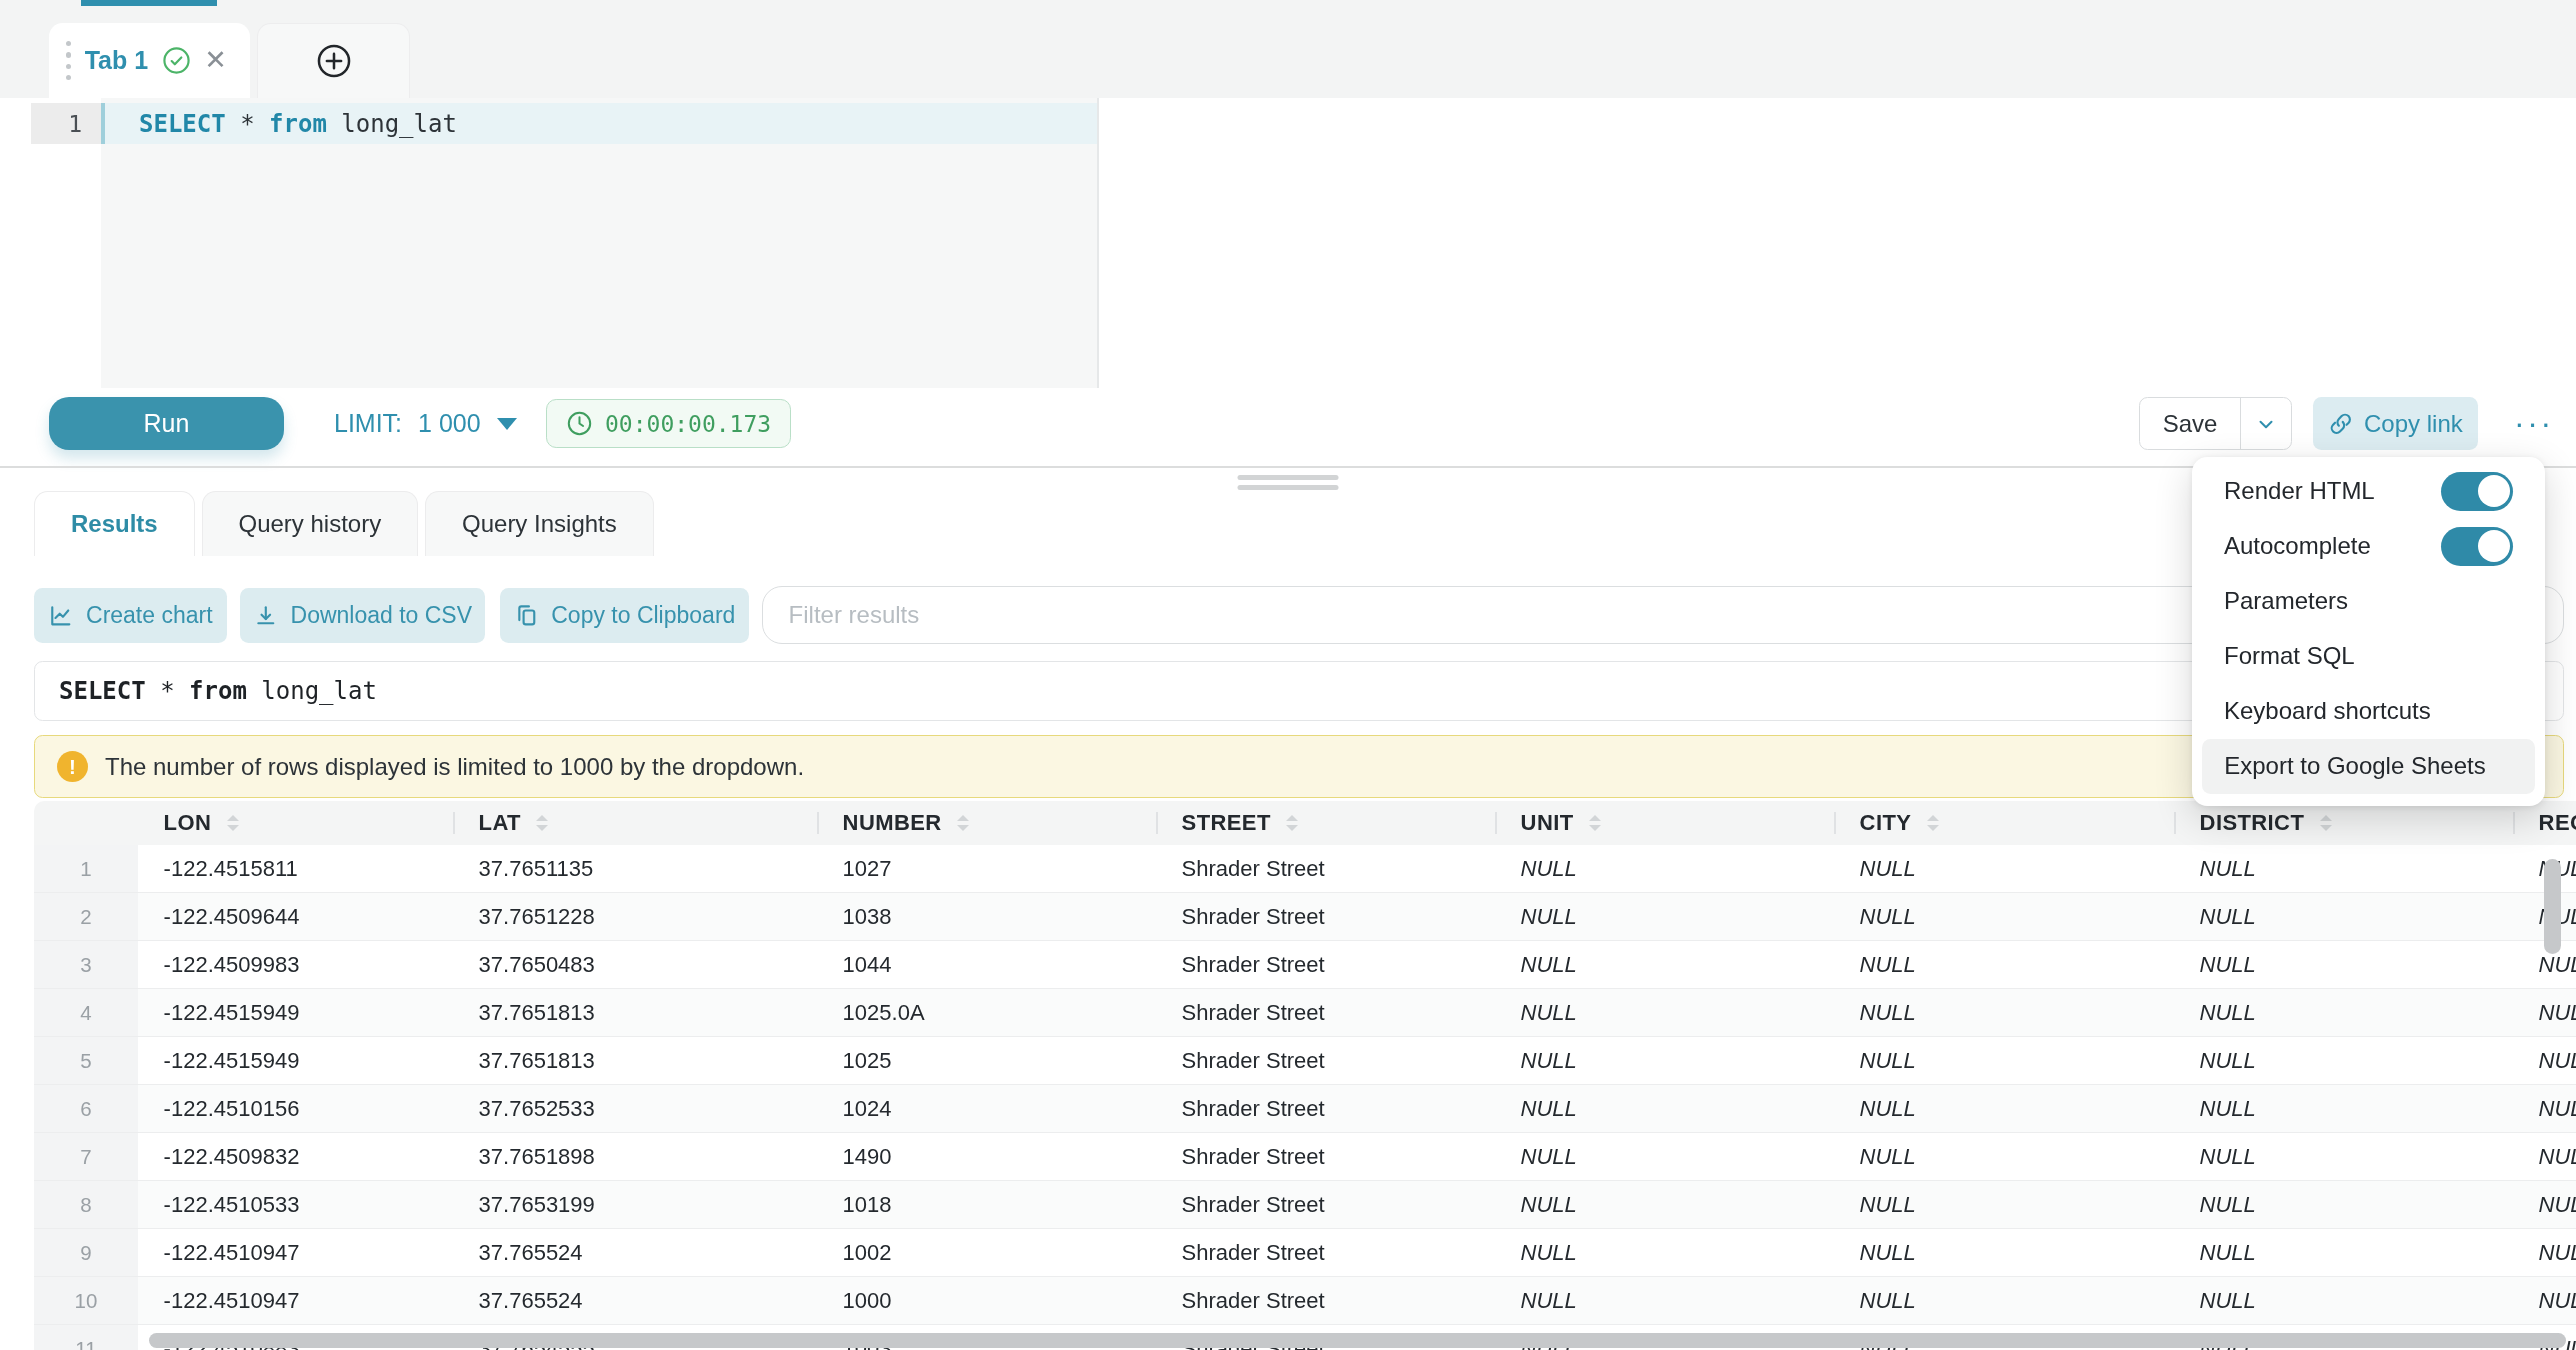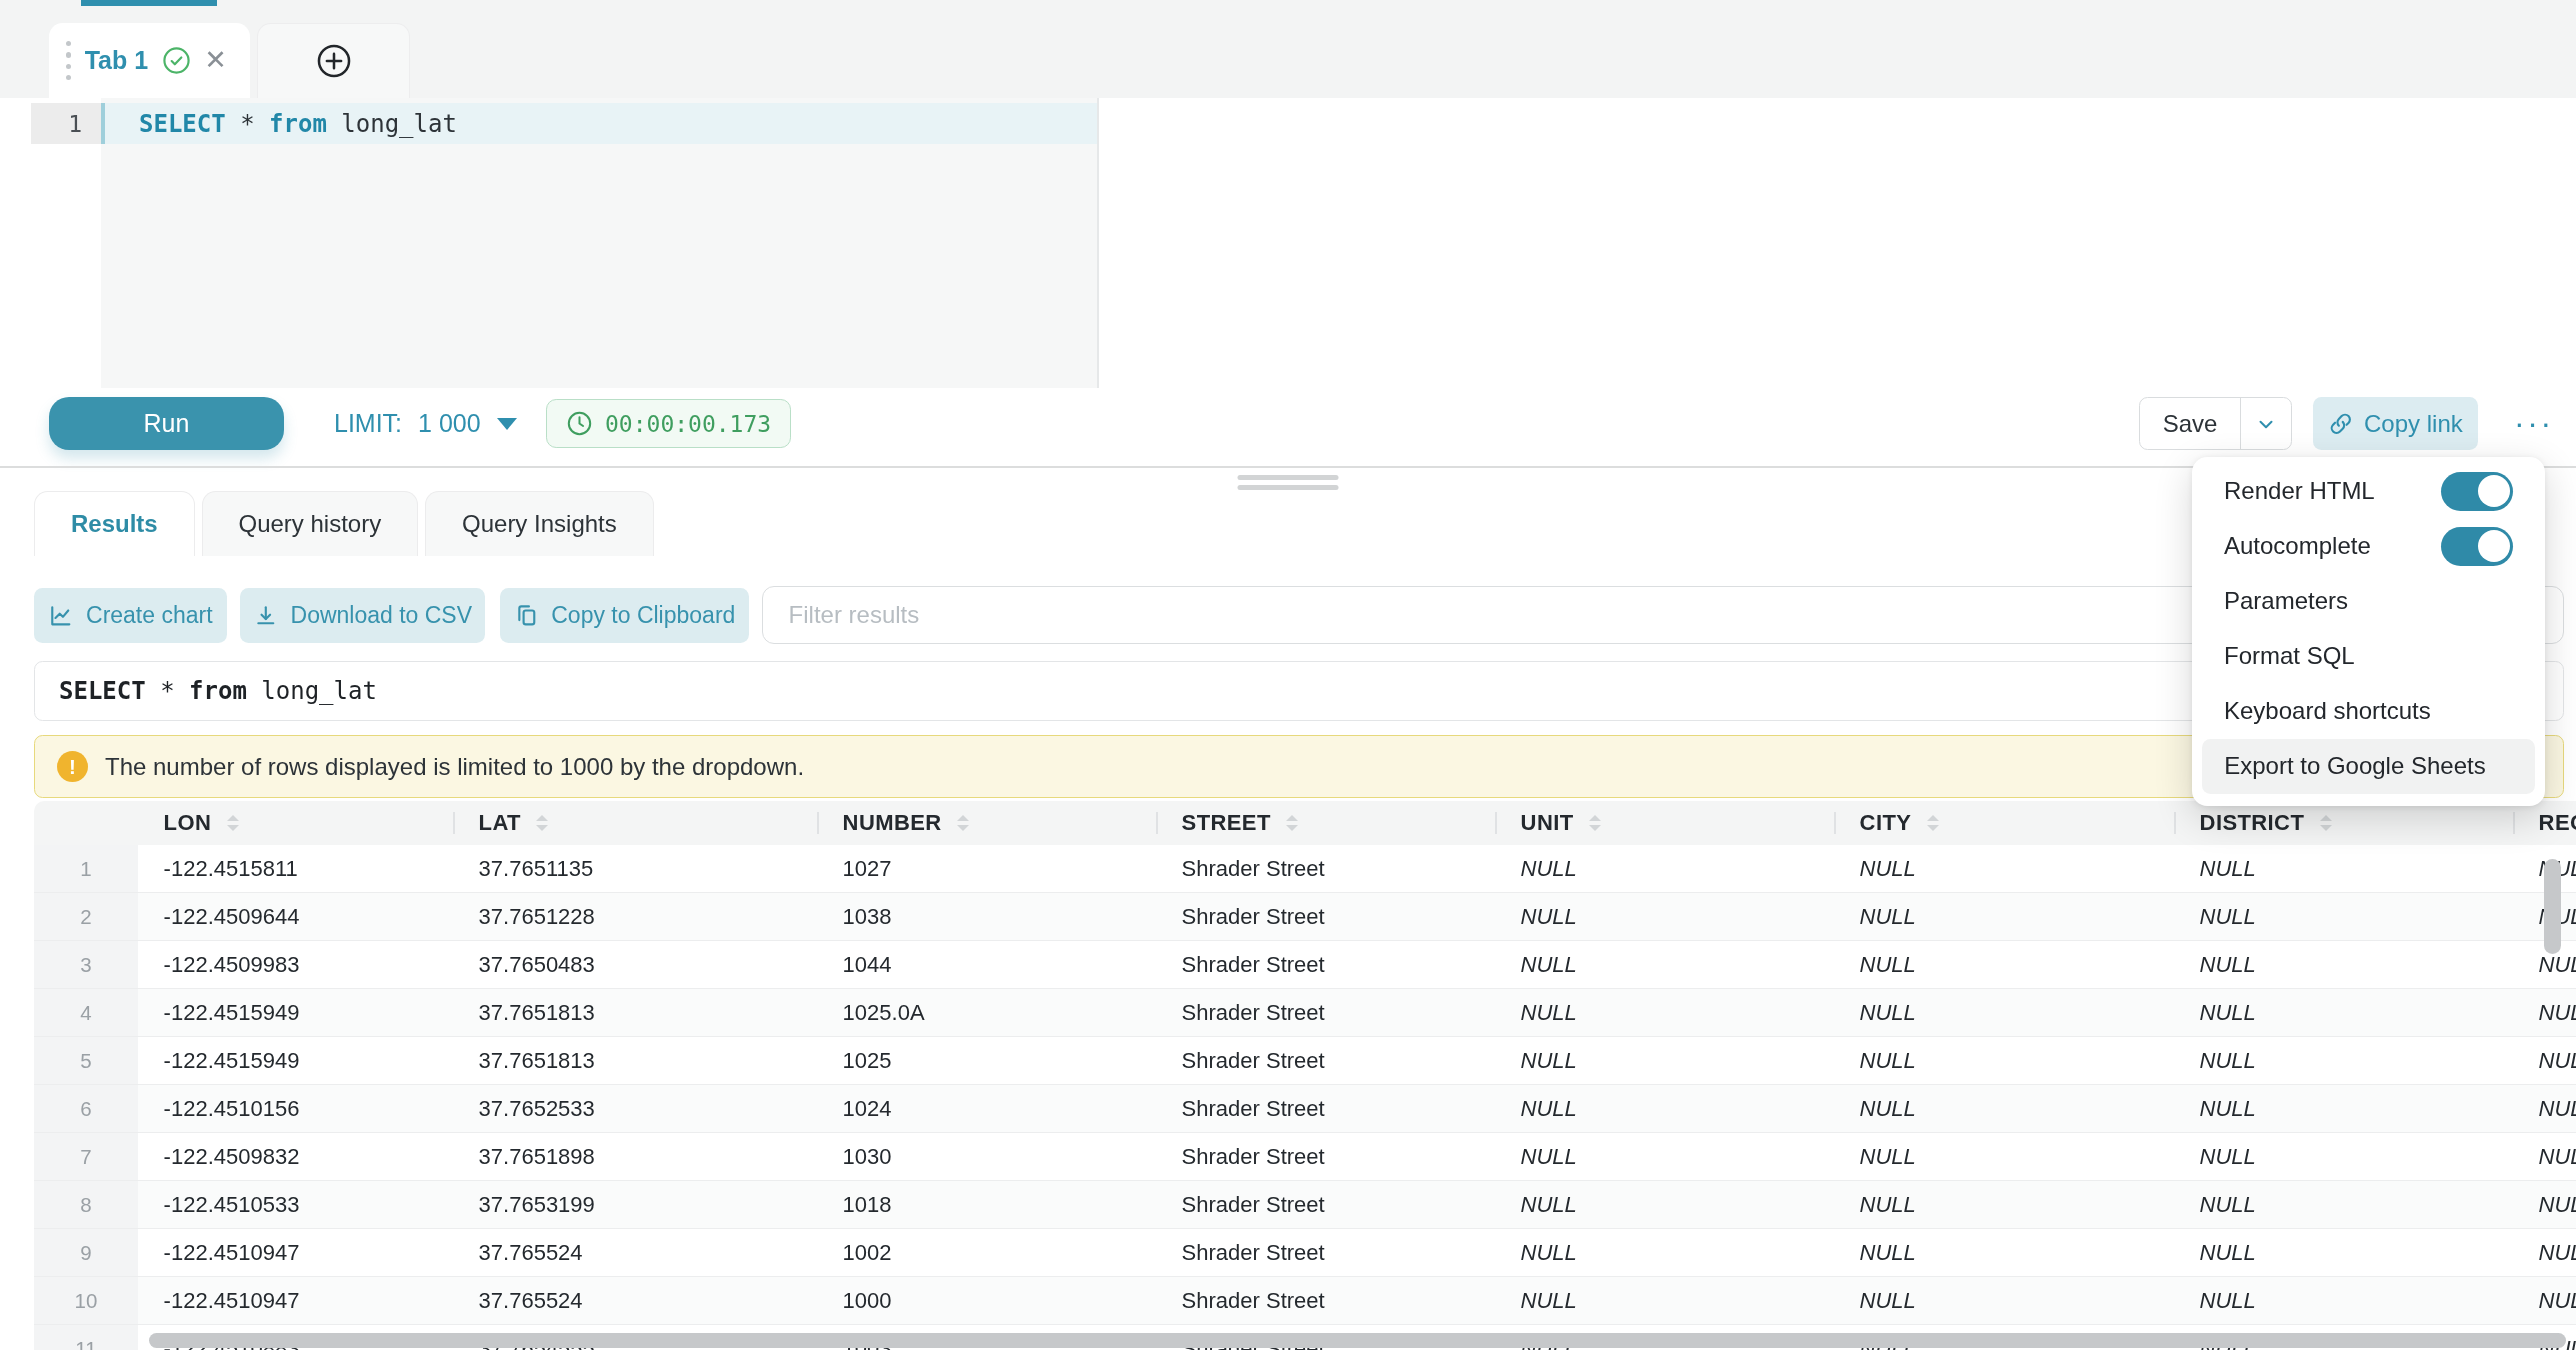--- a/index.html
+++ b/index.html
@@ -70,21 +70,21 @@
 
   
   .toolbar { position: absolute; top: 588px; left: 0; right: 0; height: 60px; }
   .tool-btn { position: absolute; top: 0; height: 55px; background: #dcecf0; border: none; border-radius: 8.5px;
     display: flex; align-items: center; justify-content: center; gap: 12px; color: #3792ad;
     font-size: 23px; font-family: inherit; cursor: pointer; }
   .tb-chart { left: 34px; width: 193px; }
   .tb-csv { left: 240px; width: 245px; }
   .tb-copy { left: 500px; width: 249px; }
   .filter-input { position: absolute; left: 762px; top: -1.7px; width: 1802px; height: 58px;
-    border: 1.7px solid #dbdee0; border-radius: 12px; padding: 0 25.6px; font-size: 24px;
+    border: 1.7px solid #dbdee0; border-radius: 20px; padding: 0 25.6px; font-size: 24px;
     font-family: inherit; color: #ec4899; outline: none; }
   .filter-input::placeholder { color: #b7bdc2; }
 
   
   .sqlbar { position: absolute; top: 661px; left: 34px; width: 2530px; height: 60px; background: #fff;
     border: 1.7px solid #e3e5e7; border-radius: 8.5px; display: flex; align-items: center; padding-left: 24px;
     font-family: "DejaVu Sans Mono", monospace; font-size: 24px; color: #1e2226; white-space: pre; }
   .kw-bold { font-weight: bold; }
   .banner { position: absolute; top: 735px; left: 34px; width: 2530px; height: 63px; background: #fbf7e2;
     border: 1.7px solid #e7d97c; border-radius: 8.5px; display: flex; align-items: center; gap: 17px;
@@ -369,21 +369,21 @@
           <div class="td c4">Shrader Street</div>
           <div class="td c5 null">NULL</div>
           <div class="td c6 null">NULL</div>
           <div class="td c7 null">NULL</div>
           <div class="td c8 null">NULL</div>
         </div>
         <div class="trow">
           <div class="td c0">7</div>
           <div class="td c1">-122.4509832</div>
           <div class="td c2">37.7651898</div>
-          <div class="td c3">1030</div>
+          <div class="td c3">1490</div>
           <div class="td c4">Shrader Street</div>
           <div class="td c5 null">NULL</div>
           <div class="td c6 null">NULL</div>
           <div class="td c7 null">NULL</div>
           <div class="td c8 null">NULL</div>
         </div>
         <div class="trow even">
           <div class="td c0">8</div>
           <div class="td c1">-122.4510533</div>
           <div class="td c2">37.7653199</div>

